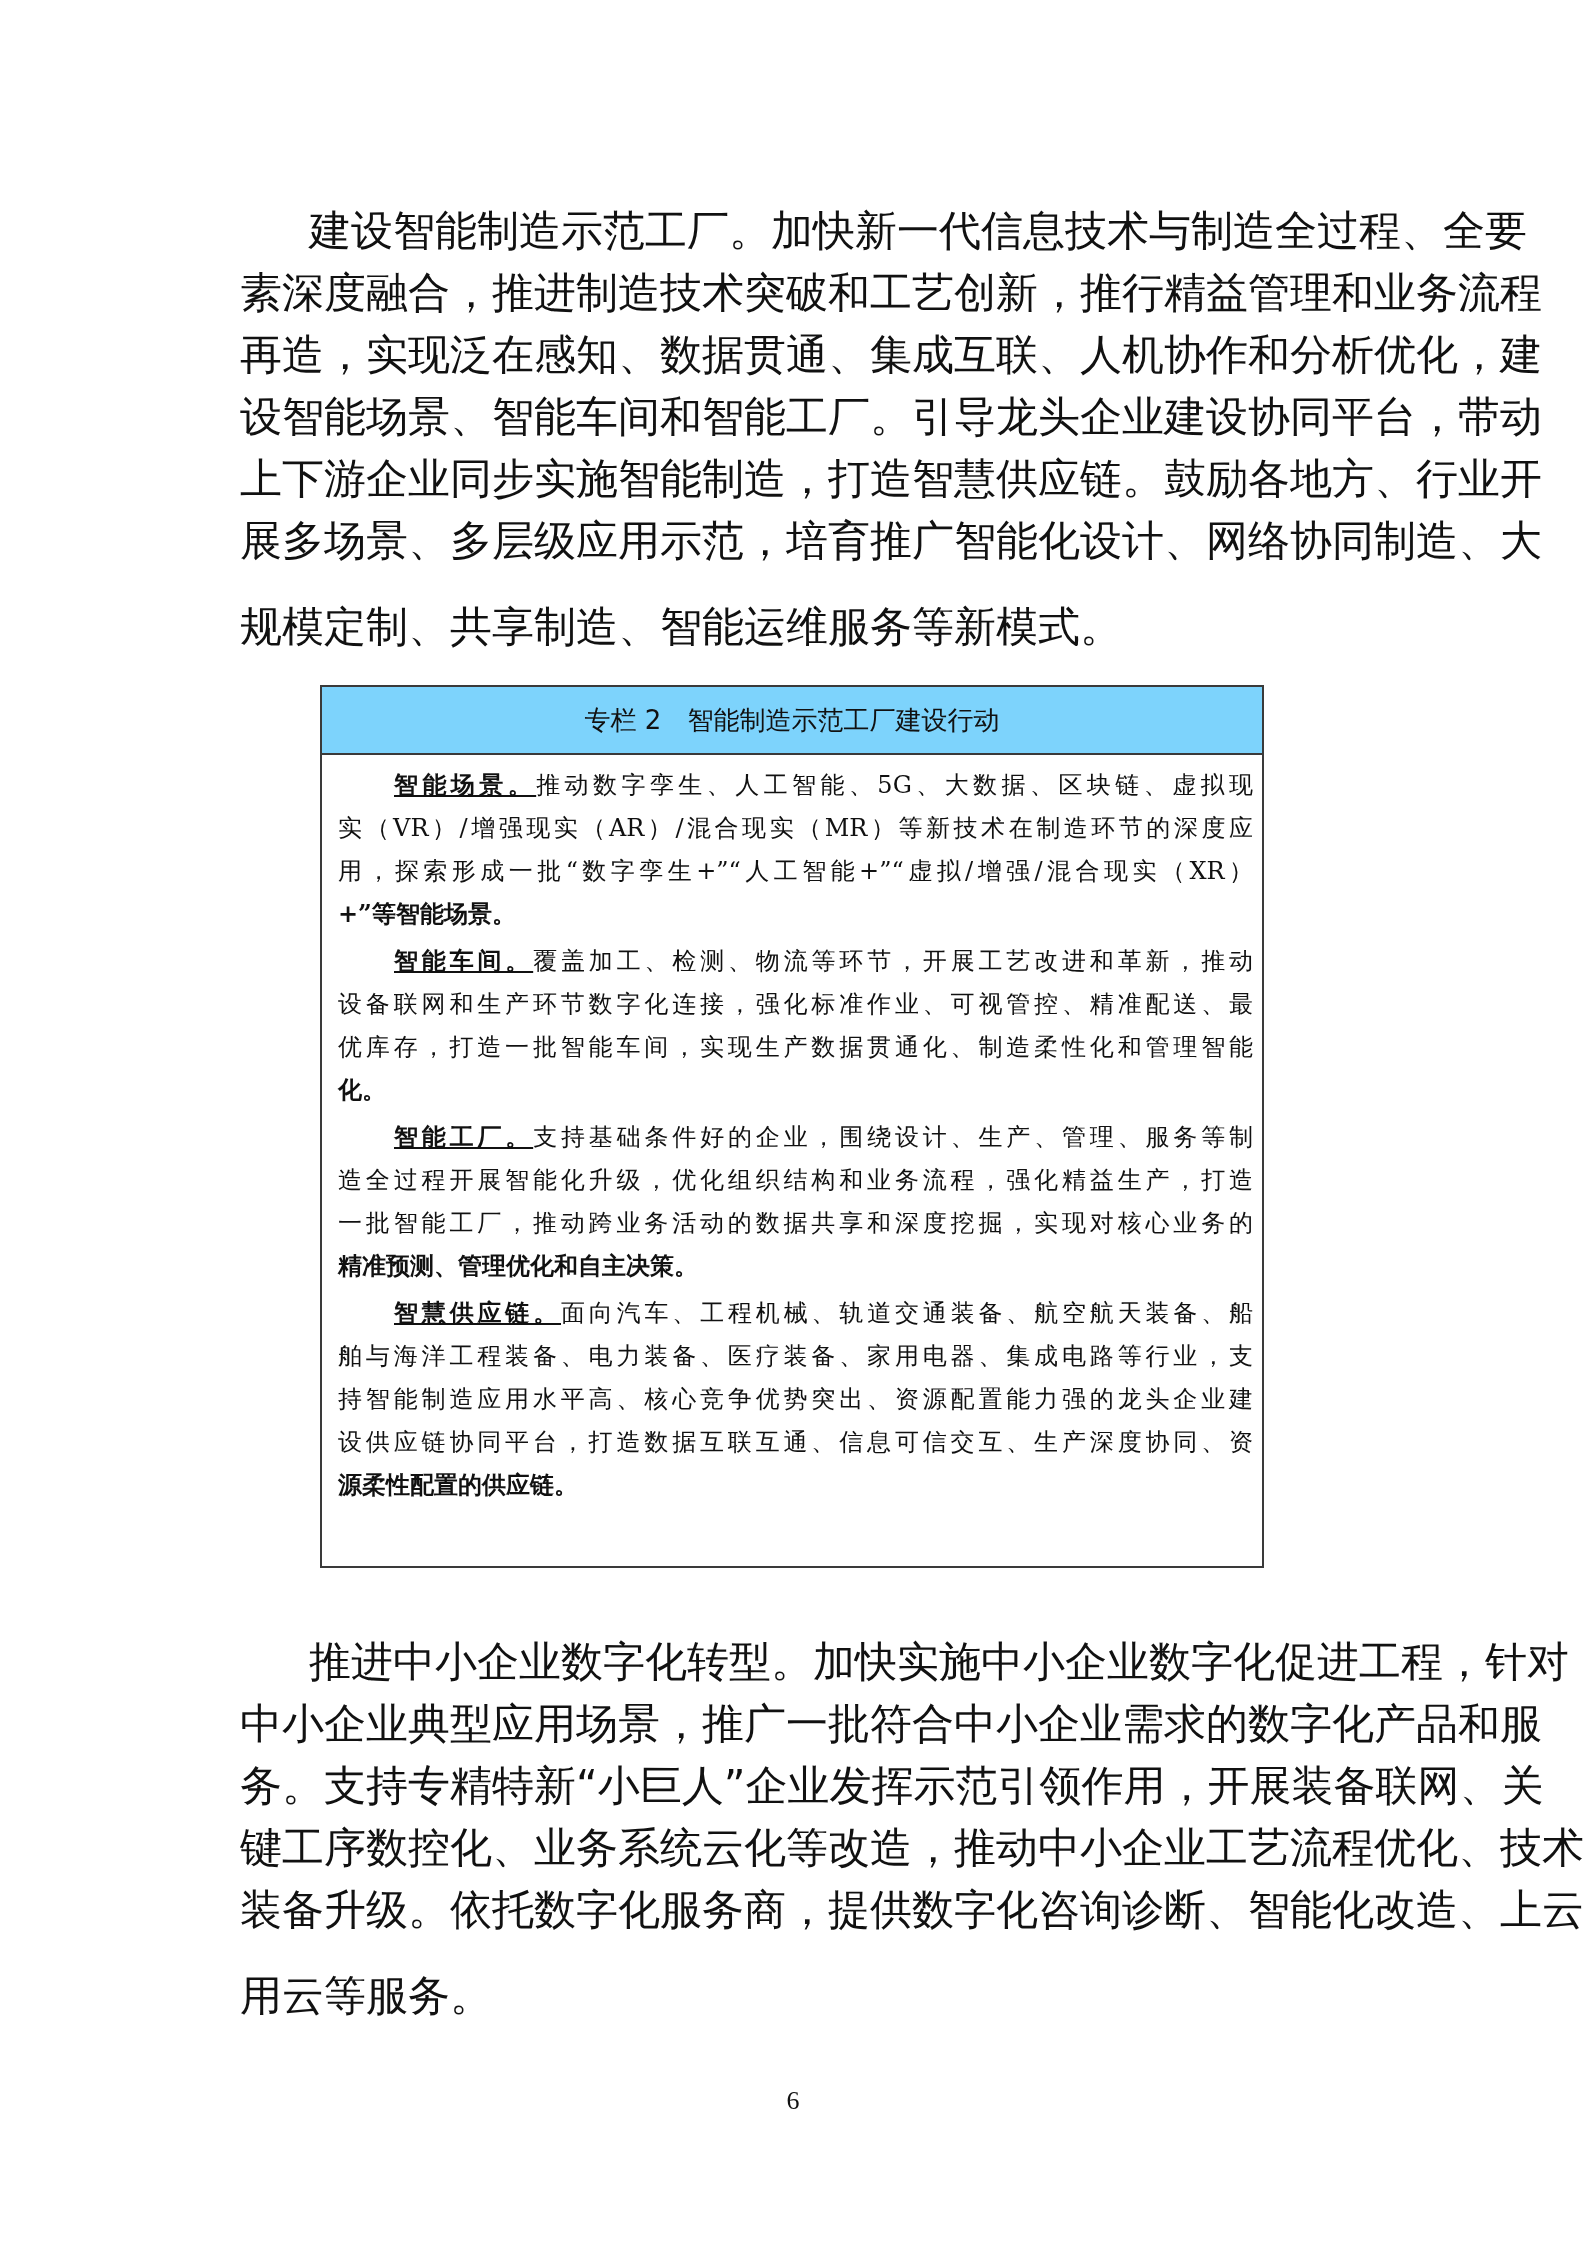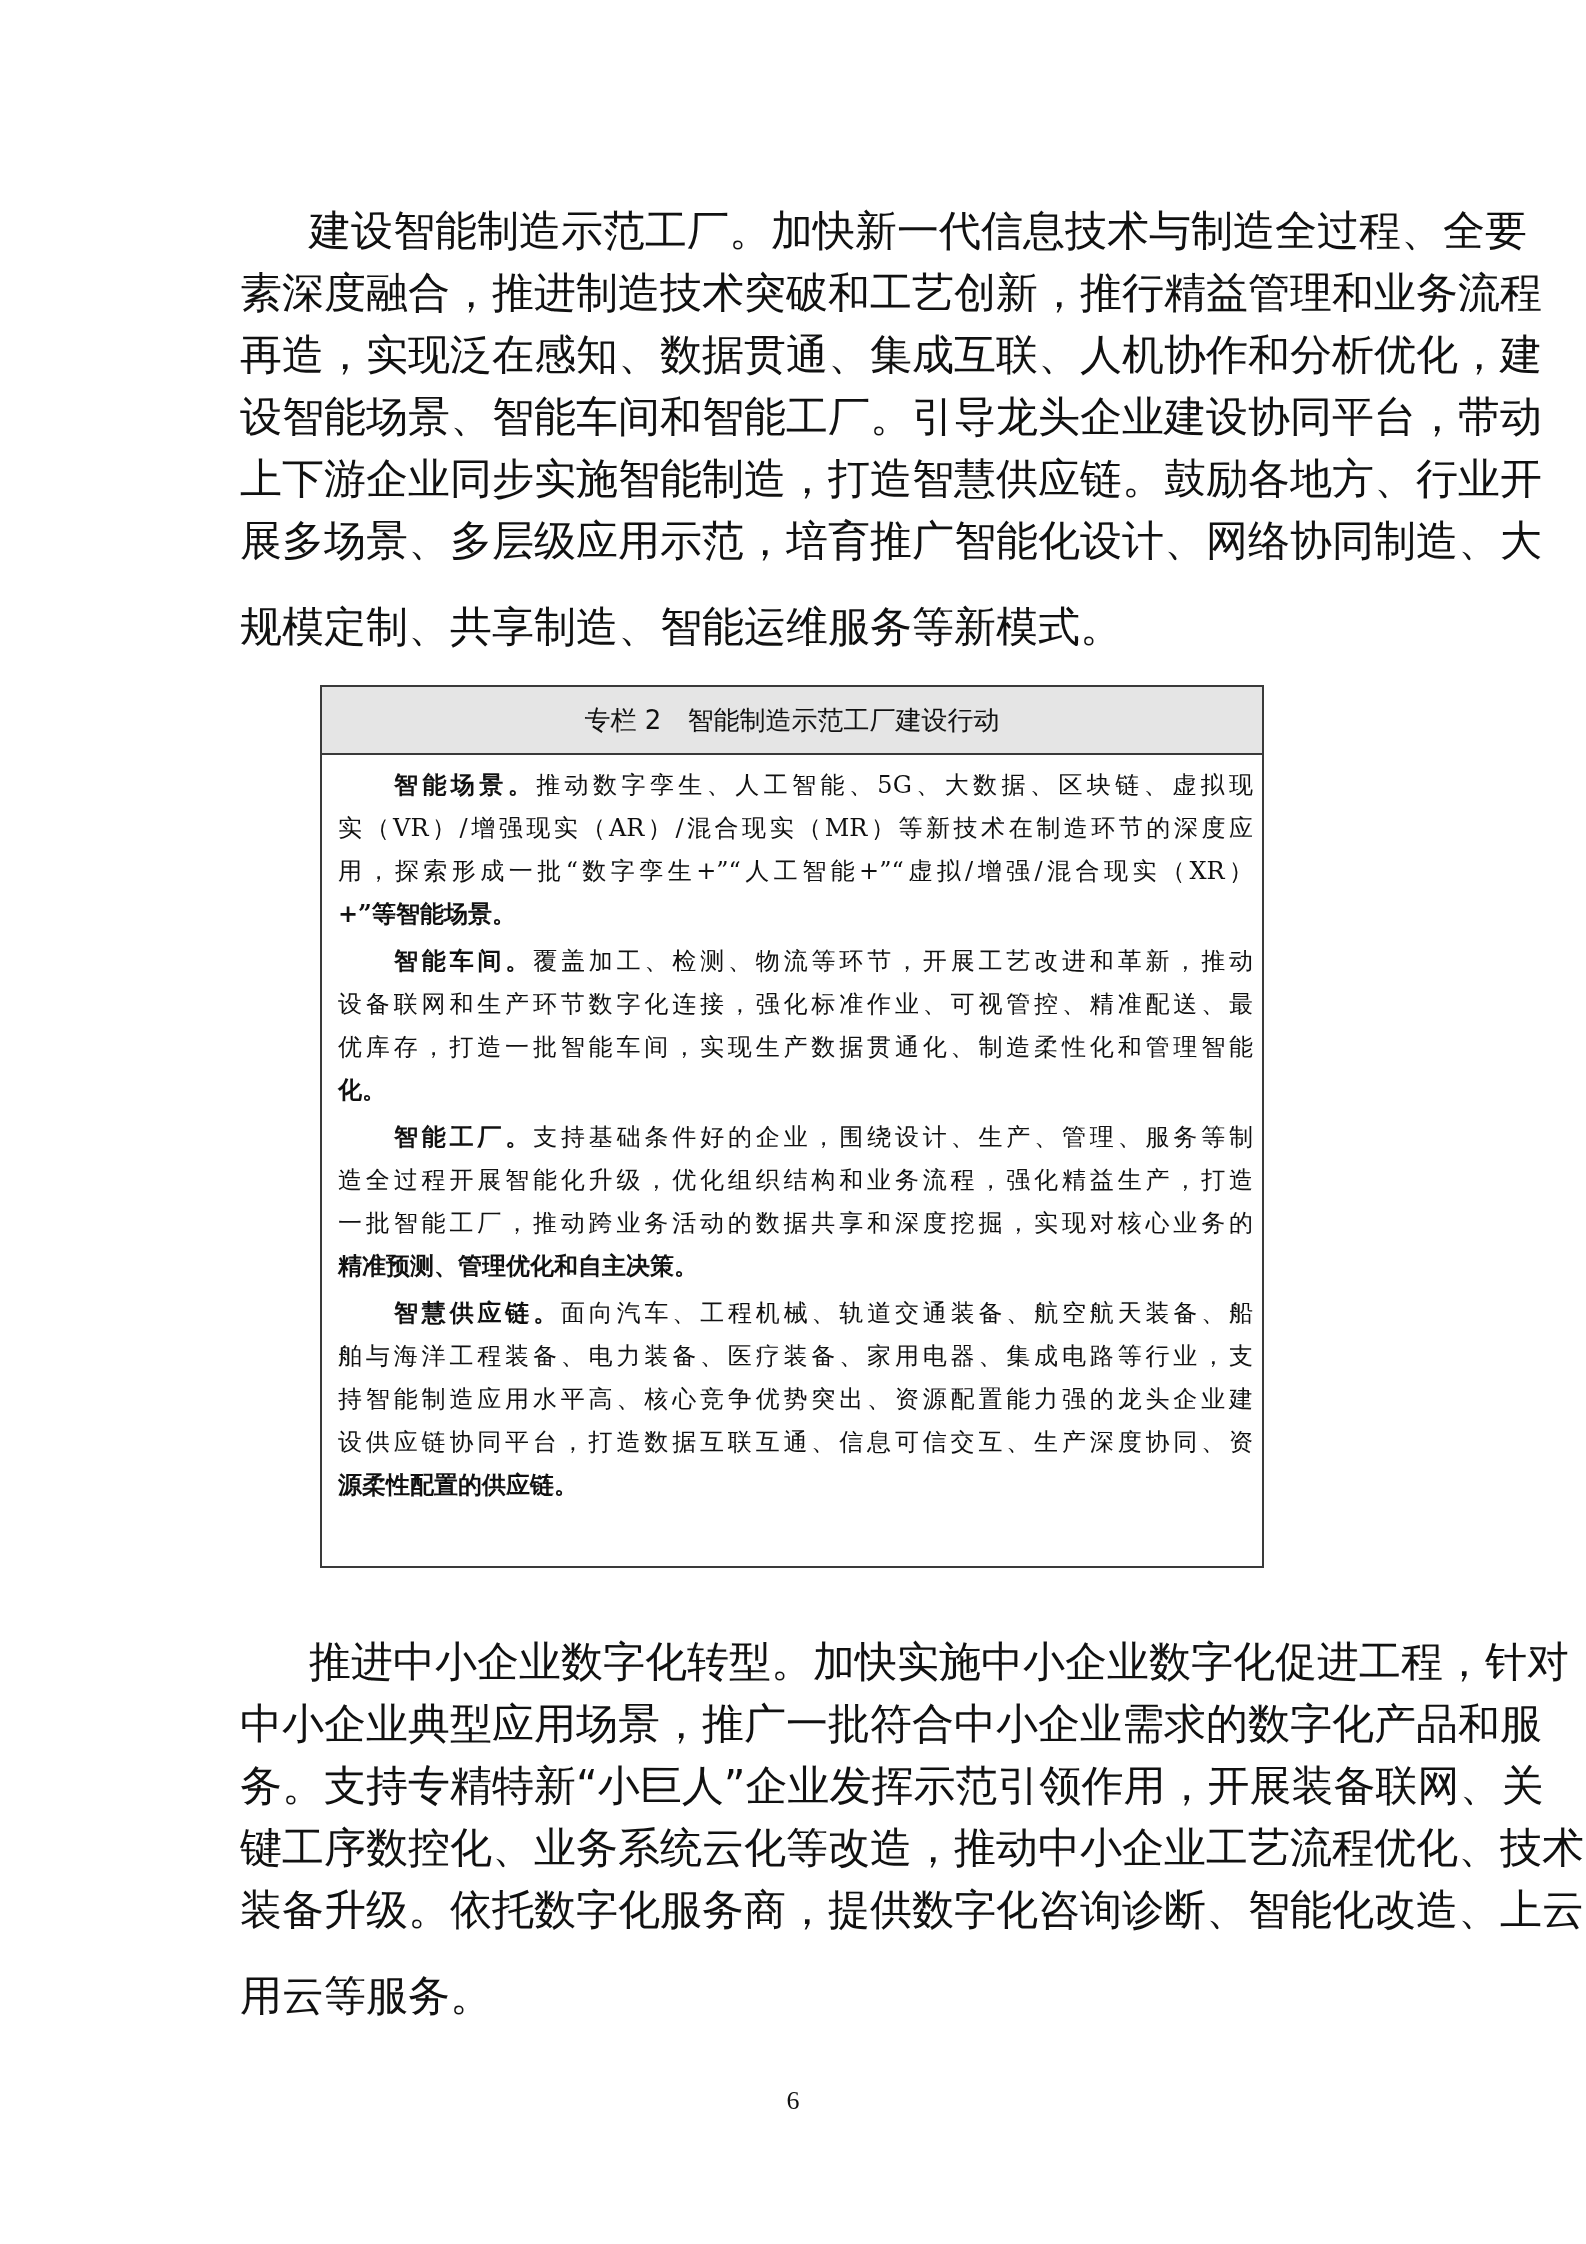--- a/index.html
+++ b/index.html
@@ -6,30 +6,30 @@
   body { width:1586px; height:2244px; position:relative; overflow:hidden;
          font-family:"DejaVu Serif","Liberation Serif",serif; color:#111; }
   .line { position:absolute; left:240px; width:1103px; white-space:nowrap;
           font-size:42px; line-height:40px; text-align:justify; text-align-last:justify;
           font-family:"DejaVu Sans","Liberation Sans",sans-serif; letter-spacing:0px; }
   .line.last { text-align-last:left;margin-top:24px; }
   .line.indent { left:309px; width:1034px; }
   .box { position:absolute; left:320px; top:685px; width:944px; height:883px;
          border:2px solid #3a3a3a; box-sizing:border-box; background:#fff; }
   .box-header { position:absolute; left:0; top:0; right:0; height:66px;
-                background:#e5e5e5; border-bottom:2px solid #3a3a3a;
+                background:#7dd3fc; border-bottom:2px solid #3a3a3a;
                 display:flex; align-items:center; justify-content:center;
                 font-family:"DejaVu Sans","Liberation Sans",sans-serif; font-size:26px; color:#111; }
   .box-header .num { margin-right:26px; }
   .bline { position:absolute; left:16px; width:915px; white-space:nowrap;
            font-size:24px; line-height:30px; text-align:justify; text-align-last:justify;
            font-family:"DejaVu Serif","Liberation Serif",serif; color:#111; }
   .bline.indent { left:72px; width:859px; }
   .bline.last { text-align-last:left;font-weight:bold; }
-  .bold { font-weight:bold; font-family:"DejaVu Sans","Liberation Sans",sans-serif; }
+  .bold { font-weight:bold; font-family:"DejaVu Sans","Liberation Sans",sans-serif;text-decoration:underline; }
   .page-number { position:absolute; left:0; width:1586px; top:2086px; text-align:center;
                  font-family:"Liberation Serif","DejaVu Serif",serif; font-size:26px; color:#111; }
 </style>
 </head>
 <body>
 
 <div>
   <div class="line indent" style="top:211px">建设智能制造示范工厂。加快新一代信息技术与制造全过程、全要</div>
   <div class="line" style="top:273px">素深度融合，推进制造技术突破和工艺创新，推行精益管理和业务流程</div>
   <div class="line" style="top:335px">再造，实现泛在感知、数据贯通、集成互联、人机协作和分析优化，建</div>

